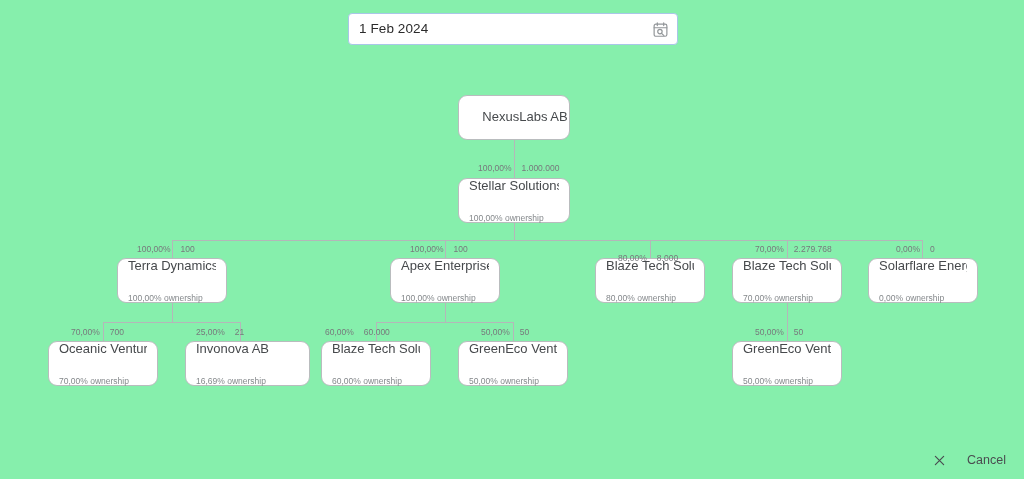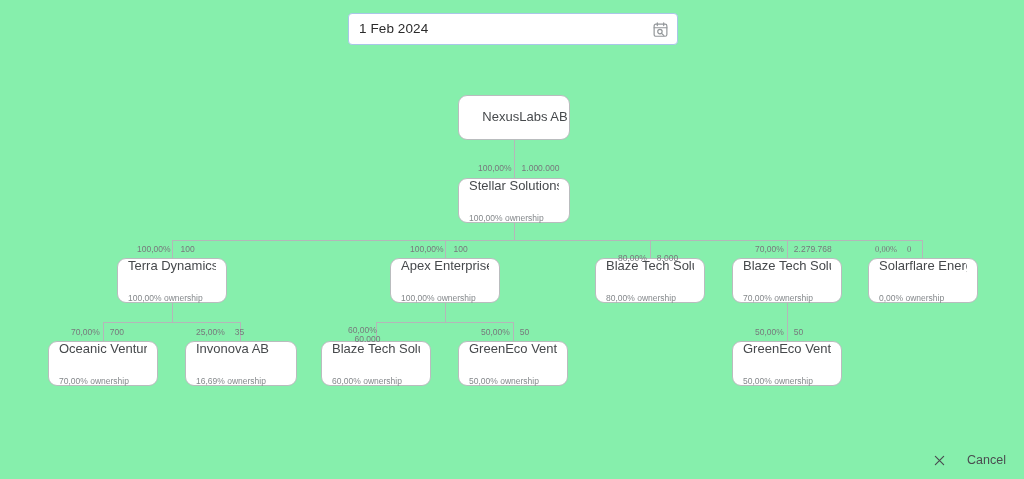--- a/index.html
+++ b/index.html
@@ -154,21 +154,21 @@
         <div class="sub">70,00% ownership</div>
       </div>
       <div class="node" style="left: 868px; top: 258px; width: 110px; height: 45px;">
         <div class="title">Solarflare Energy Ltd.</div>
         <div class="sub">0,00% ownership</div>
       </div>
       <div class="node" style="left: 48px; top: 341px; width: 110px; height: 45px;">
         <div class="title">Oceanic Ventures AB</div>
         <div class="sub">70,00% ownership</div>
       </div>
-      <div class="node" style="left: 185px; top: 341px; width: 112px; height: 45px;">
+      <div class="node" style="left: 185px; top: 341px; width: 125px; height: 45px;">
         <div class="title">Invonova AB</div>
         <div class="sub">16,69% ownership</div>
       </div>
       <div class="node" style="left: 321px; top: 341px; width: 110px; height: 45px;">
         <div class="title">Blaze Tech Solution…</div>
         <div class="sub">60,00% ownership</div>
       </div>
       <div class="node" style="left: 458px; top: 341px; width: 110px; height: 45px;">
         <div class="title">GreenEco Ventures…</div>
         <div class="sub">50,00% ownership</div>
@@ -192,33 +192,33 @@
         <span class="amt">100</span>
       </div>
       <div class="edge-label" style="left: 618px; top: 252px;">
         <span class="pct">80,00%</span>
         <span class="amt">8.000</span>
       </div>
       <div class="edge-label" style="left: 755px; top: 243px;">
         <span class="pct">70,00%</span>
         <span class="amt">2.279.768</span>
       </div>
-      <div class="edge-label" style="left: 875px; top: 243px; font-family: Liberation Serif, serif;">
+      <div class="edge-label" style="left: 896px; top: 243px;">
         <span class="pct">0,00%</span>
         <span class="amt">0</span>
       </div>
       <div class="edge-label" style="left: 71px; top: 326px;">
         <span class="pct">70,00%</span>
         <span class="amt">700</span>
       </div>
       <div class="edge-label" style="left: 196px; top: 326px;">
         <span class="pct">25,00%</span>
-        <span class="amt">35</span>
-      </div>
-      <div class="edge-label" style="left: 348px; top: 326px; flex-direction: column;">
+        <span class="amt">21</span>
+      </div>
+      <div class="edge-label" style="left: 325px; top: 326px;">
         <span class="pct">60,00%</span>
         <span class="amt">60.000</span>
       </div>
       <div class="edge-label" style="left: 481px; top: 326px;">
         <span class="pct">50,00%</span>
         <span class="amt">50</span>
       </div>
       <div class="edge-label" style="left: 755px; top: 326px;">
         <span class="pct">50,00%</span>
         <span class="amt">50</span>

